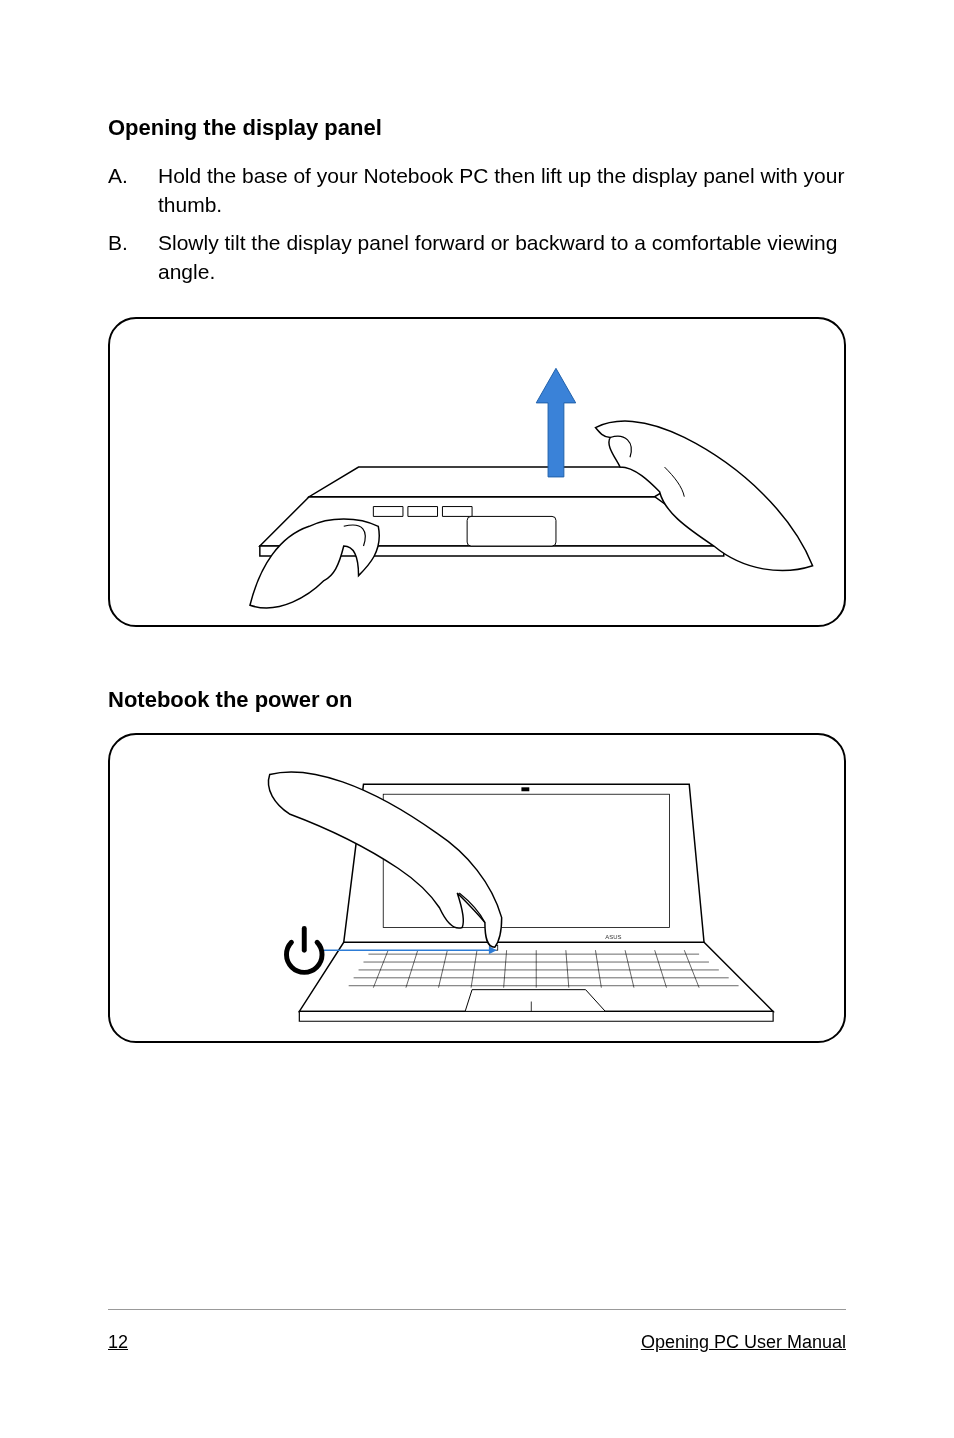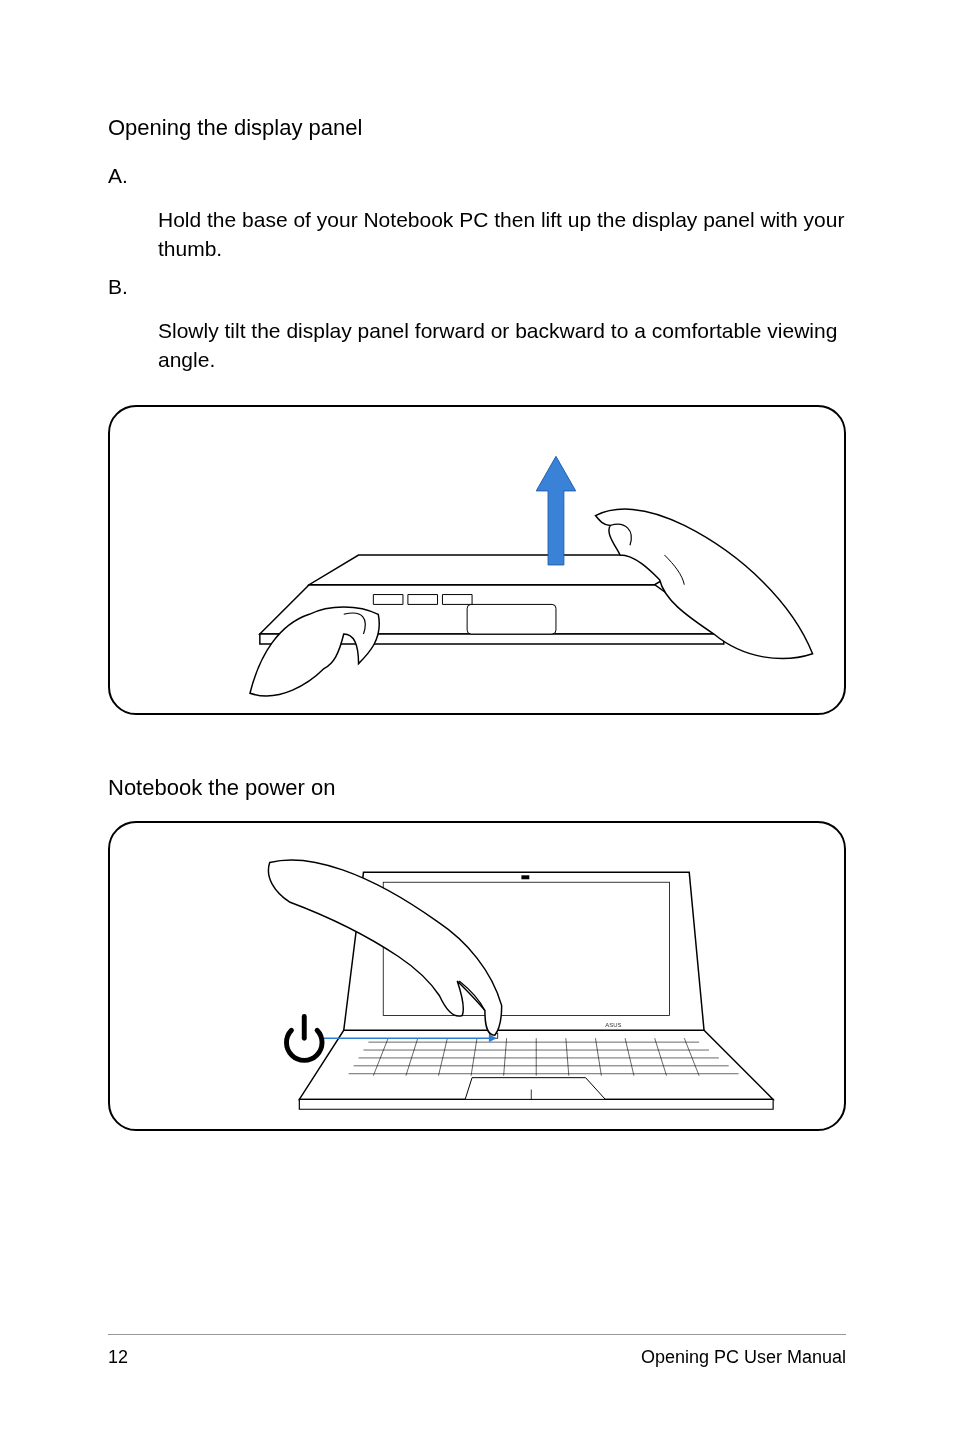--- a/index.html
+++ b/index.html
@@ -12,40 +12,39 @@
       background: #fff;
       width: 954px;
       height: 1438px;
       position: relative;
       color: #000;
     }
     .page-content {
       padding: 115px 108px 0 108px;
     }
     .heading {
-      font-weight: 400;
+      font-weight: 700;
       font-size: 22px;
       margin-bottom: 20px;
     }
     .step-list {
       list-style: none;
       margin-bottom: 30px;
     }
     .step-item {
       display: flex;
       font-size: 21px;
       line-height: 1.4;
       margin-bottom: 8px;
     }
     .step-marker {
       flex: 0 0 50px;
     }
     .step-text {
       flex: 1;
-      margin-top: 44px;
     }
     .illustration-box {
       border: 2px solid #000;
       border-radius: 28px;
       width: 100%;
       margin-bottom: 60px;
       overflow: hidden;
     }
     .illustration-box.box1 {
       height: 310px;
@@ -53,28 +52,29 @@
     .illustration-box.box2 {
       height: 310px;
     }
     .body-text {
       font-size: 21px;
       line-height: 1.4;
       margin-bottom: 28px;
     }
     .footer {
       position: absolute;
-      bottom: 70px;
+      bottom: 85px;
       left: 108px;
       right: 108px;
       border-top: 1px solid #999;
-      padding-top: 12px;
+      padding-top: 22px;
       display: flex;
       justify-content: space-between;
       font-size: 18px;
+      text-decoration: underline;
     }
     .svg-wrap {
       width: 100%;
       height: 100%;
       display: flex;
       justify-content: center;
       align-items: center;
     }
   </style>
 </head>

